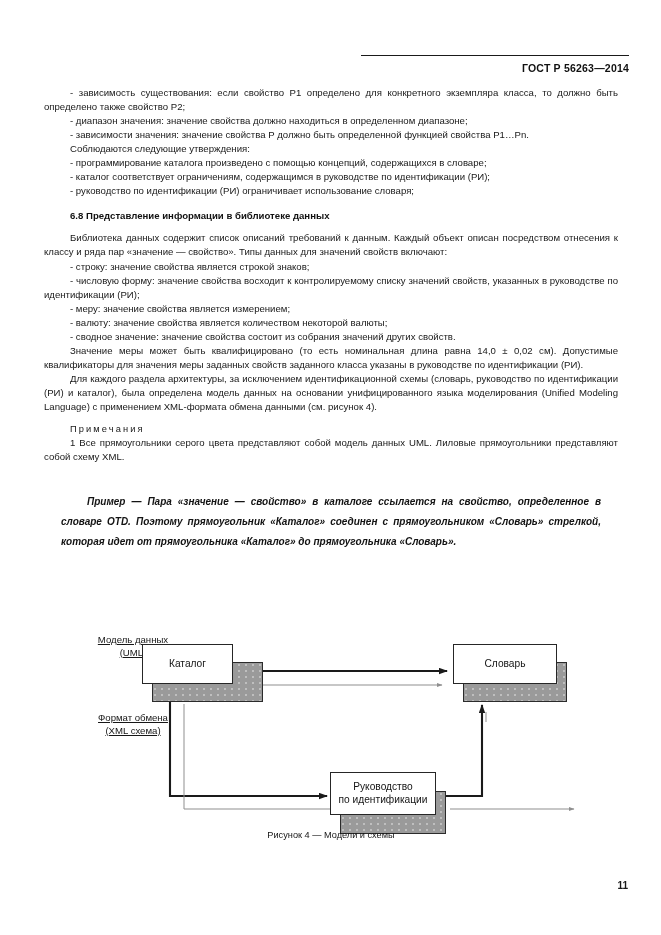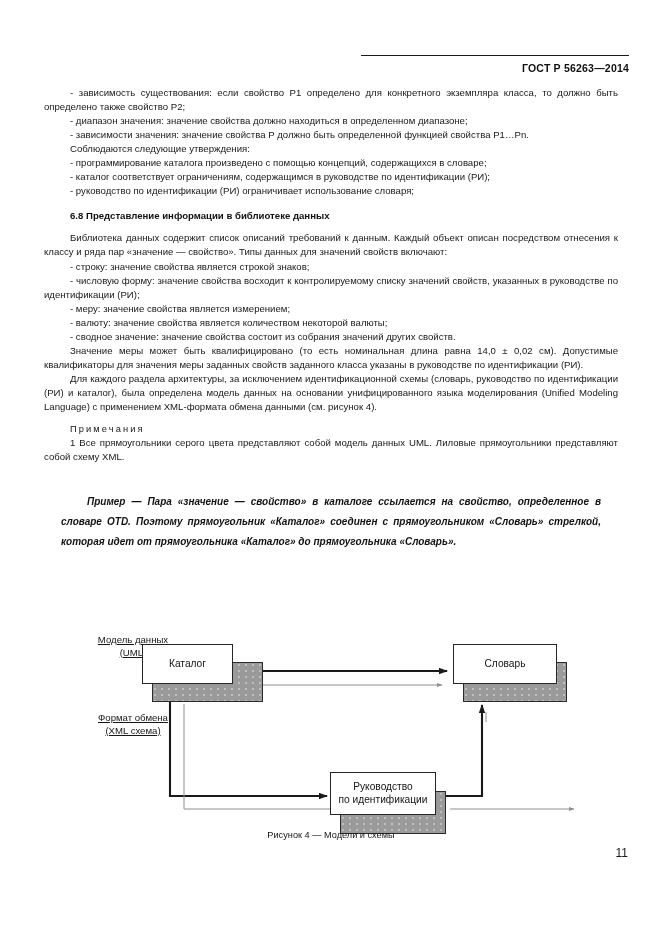--- a/index.html
+++ b/index.html
@@ -171,23 +171,24 @@
     width: 574px;
     text-align: center;
     font-size: 9.2px;
     color: #161616;
   }
 
   
   .page-number {
     position: absolute;
     right: 33px;
-    top: 846px;
-    font-size: 12px;
+    top: 880px;
+    font-size: 10px;
     color: #1a1a1a;
+    font-weight: bold;
   }
   svg.edges {
     position: absolute;
     left: 0;
     top: 0;
     width: 574px;
     height: 205px;
     overflow: visible;
   }
 </style>

